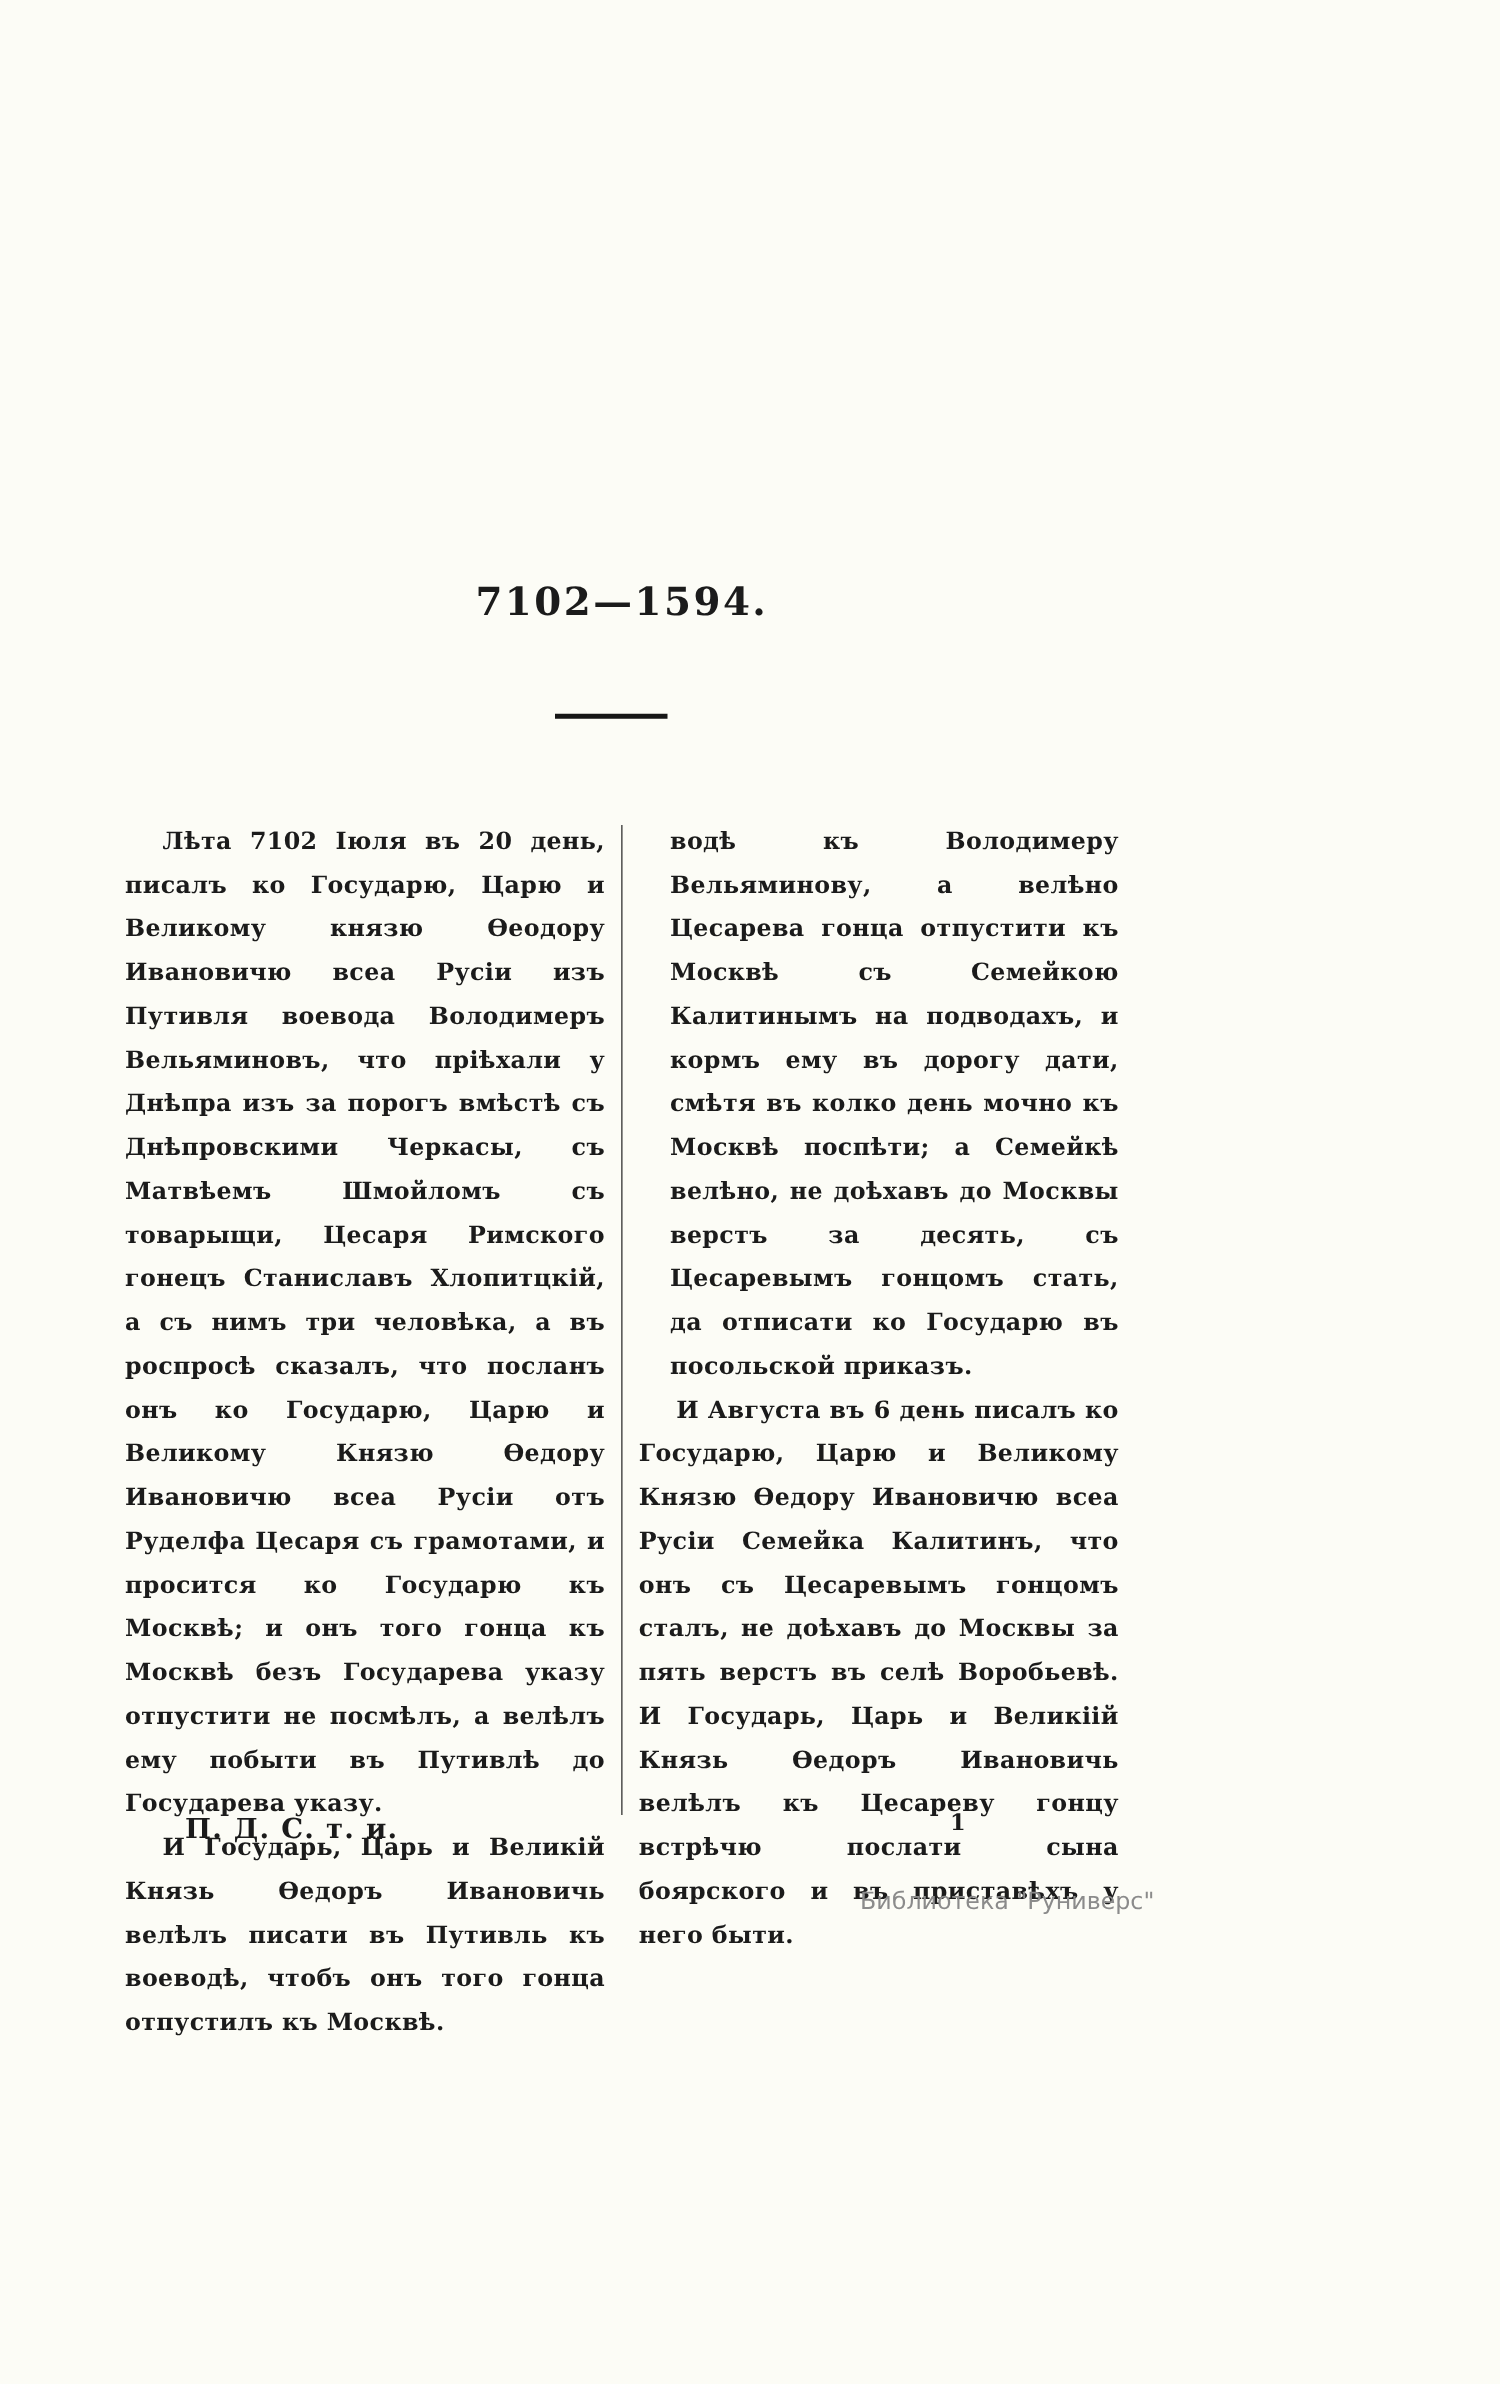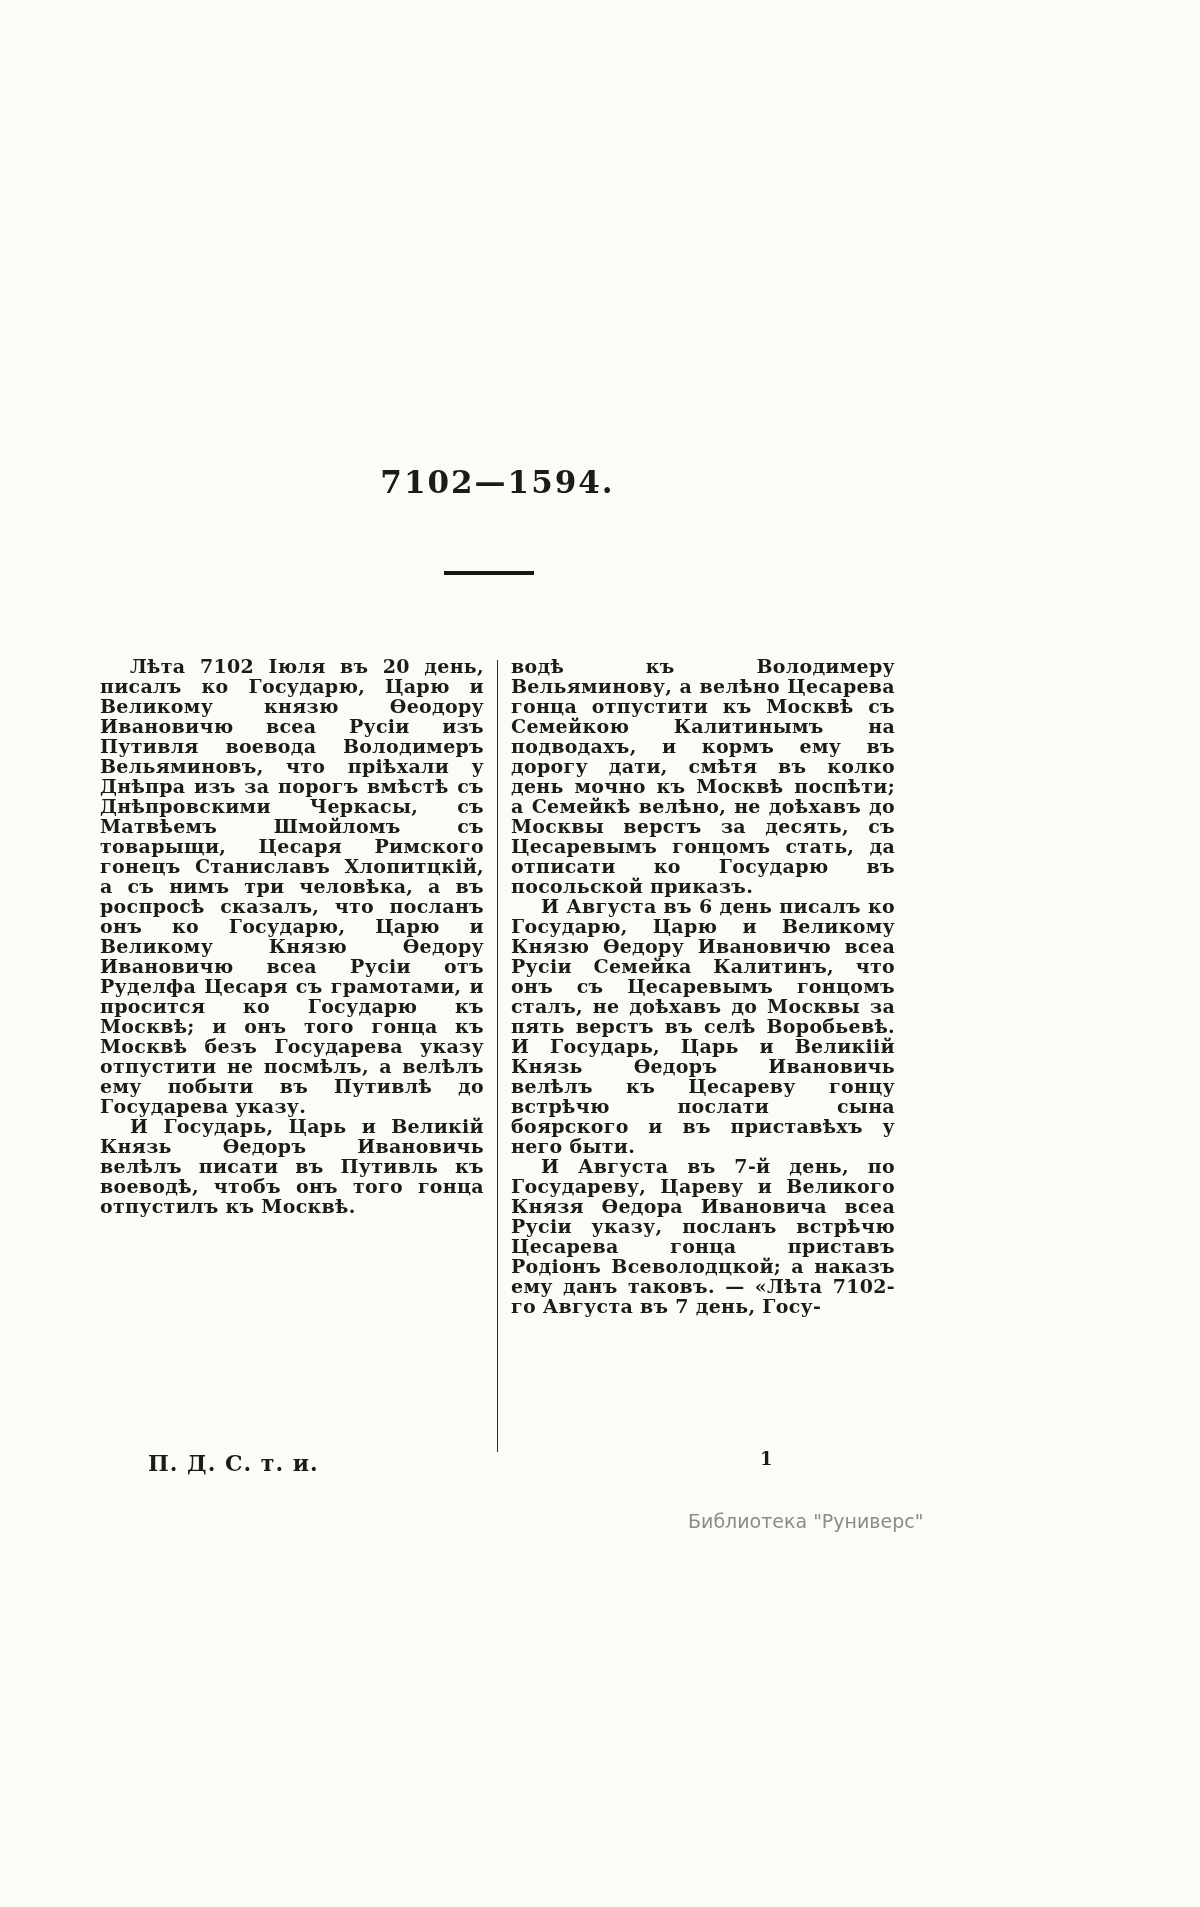--- a/index.html
+++ b/index.html
@@ -52,27 +52,28 @@
     left: 497px;
     width: 1px;
     height: 792px;
     background: #2a2a2a;
   }
   .column p {
     margin: 0;
     text-align: justify;
     text-indent: 30px;
     font-size: 19px;
-    line-height: 20px;
+    line-height: 35px;
     font-weight: 700;
     letter-spacing: 0.3px;
     font-family: "DejaVu Serif", serif;
   }
   .column p.no-indent {
     text-indent: 0;
+    margin-left: 25px;
   }
   .footer-signature {
     position: absolute;
     top: 1450px;
     left: 148px;
     font-size: 22px;
     font-weight: 700;
     letter-spacing: 1px;
   }
   .page-number {
@@ -101,21 +102,20 @@
   <div class="title-divider"></div>
 
   <div class="text-block">
     <div class="column left">
       <p>Лѣта 7102 Іюля въ 20 день, писалъ ко Государю, Царю и Великому князю Ѳеодору Ивановичю всеа Русіи изъ Путивля воевода Володимеръ Вельяминовъ, что пріѣхали у Днѣпра изъ за порогъ вмѣстѣ съ Днѣпровскими Черкасы, съ Матвѣемъ Шмойломъ съ товарыщи, Цесаря Римского гонецъ Станиславъ Хлопитцкій, а съ нимъ три человѣка, а въ роспросѣ сказалъ, что посланъ онъ ко Государю, Царю и Великому Князю Ѳедору Ивановичю всеа Русіи отъ Руделфа Цесаря съ грамотами, и просится ко Государю къ Москвѣ; и онъ того гонца къ Москвѣ безъ Государева указу отпустити не посмѣлъ, а велѣлъ ему побыти въ Путивлѣ до Государева указу.</p>
       <p>И Государь, Царь и Великій Князь Ѳедоръ Ивановичь велѣлъ писати въ Путивль къ воеводѣ, чтобъ онъ того гонца отпустилъ къ Москвѣ.</p>
     </div>
     <div class="column right">
       <p class="no-indent">водѣ къ Володимеру Вельяминову, а велѣно Цесарева гонца отпустити къ Москвѣ съ Семейкою Калитинымъ на подводахъ, и кормъ ему въ дорогу дати, смѣтя въ колко день мочно къ Москвѣ поспѣти; а Семейкѣ велѣно, не доѣхавъ до Москвы верстъ за десять, съ Цесаревымъ гонцомъ стать, да отписати ко Государю въ посольской приказъ.</p>
       <p>И Августа въ 6 день писалъ ко Государю, Царю и Великому Князю Ѳедору Ивановичю всеа Русіи Семейка Калитинъ, что онъ съ Цесаревымъ гонцомъ сталъ, не доѣхавъ до Москвы за пять верстъ въ селѣ Воробьевѣ. И Государь, Царь и Великіій Князь Ѳедоръ Ивановичь велѣлъ къ Цесареву гонцу встрѣчю послати сына боярского и въ приставѣхъ у него быти.</p>
-      <p>И Августа въ 7-й день, по Государеву, Цареву и Великого Князя Ѳедора Ивановича всеа Русіи указу, посланъ встрѣчю Цесарева гонца приставъ Родіонъ Всеволодцкой; а наказъ ему данъ таковъ. — «Лѣта 7102-го Августа въ 7 день, Госу-</p>
     </div>
   </div>
 
   <div class="column-rule"></div>
 
   <div class="footer-signature">П. Д. С. т. и.</div>
 
   <div class="page-number">1</div>
 
   <div class="watermark">Библиотека "Руниверс"</div>

